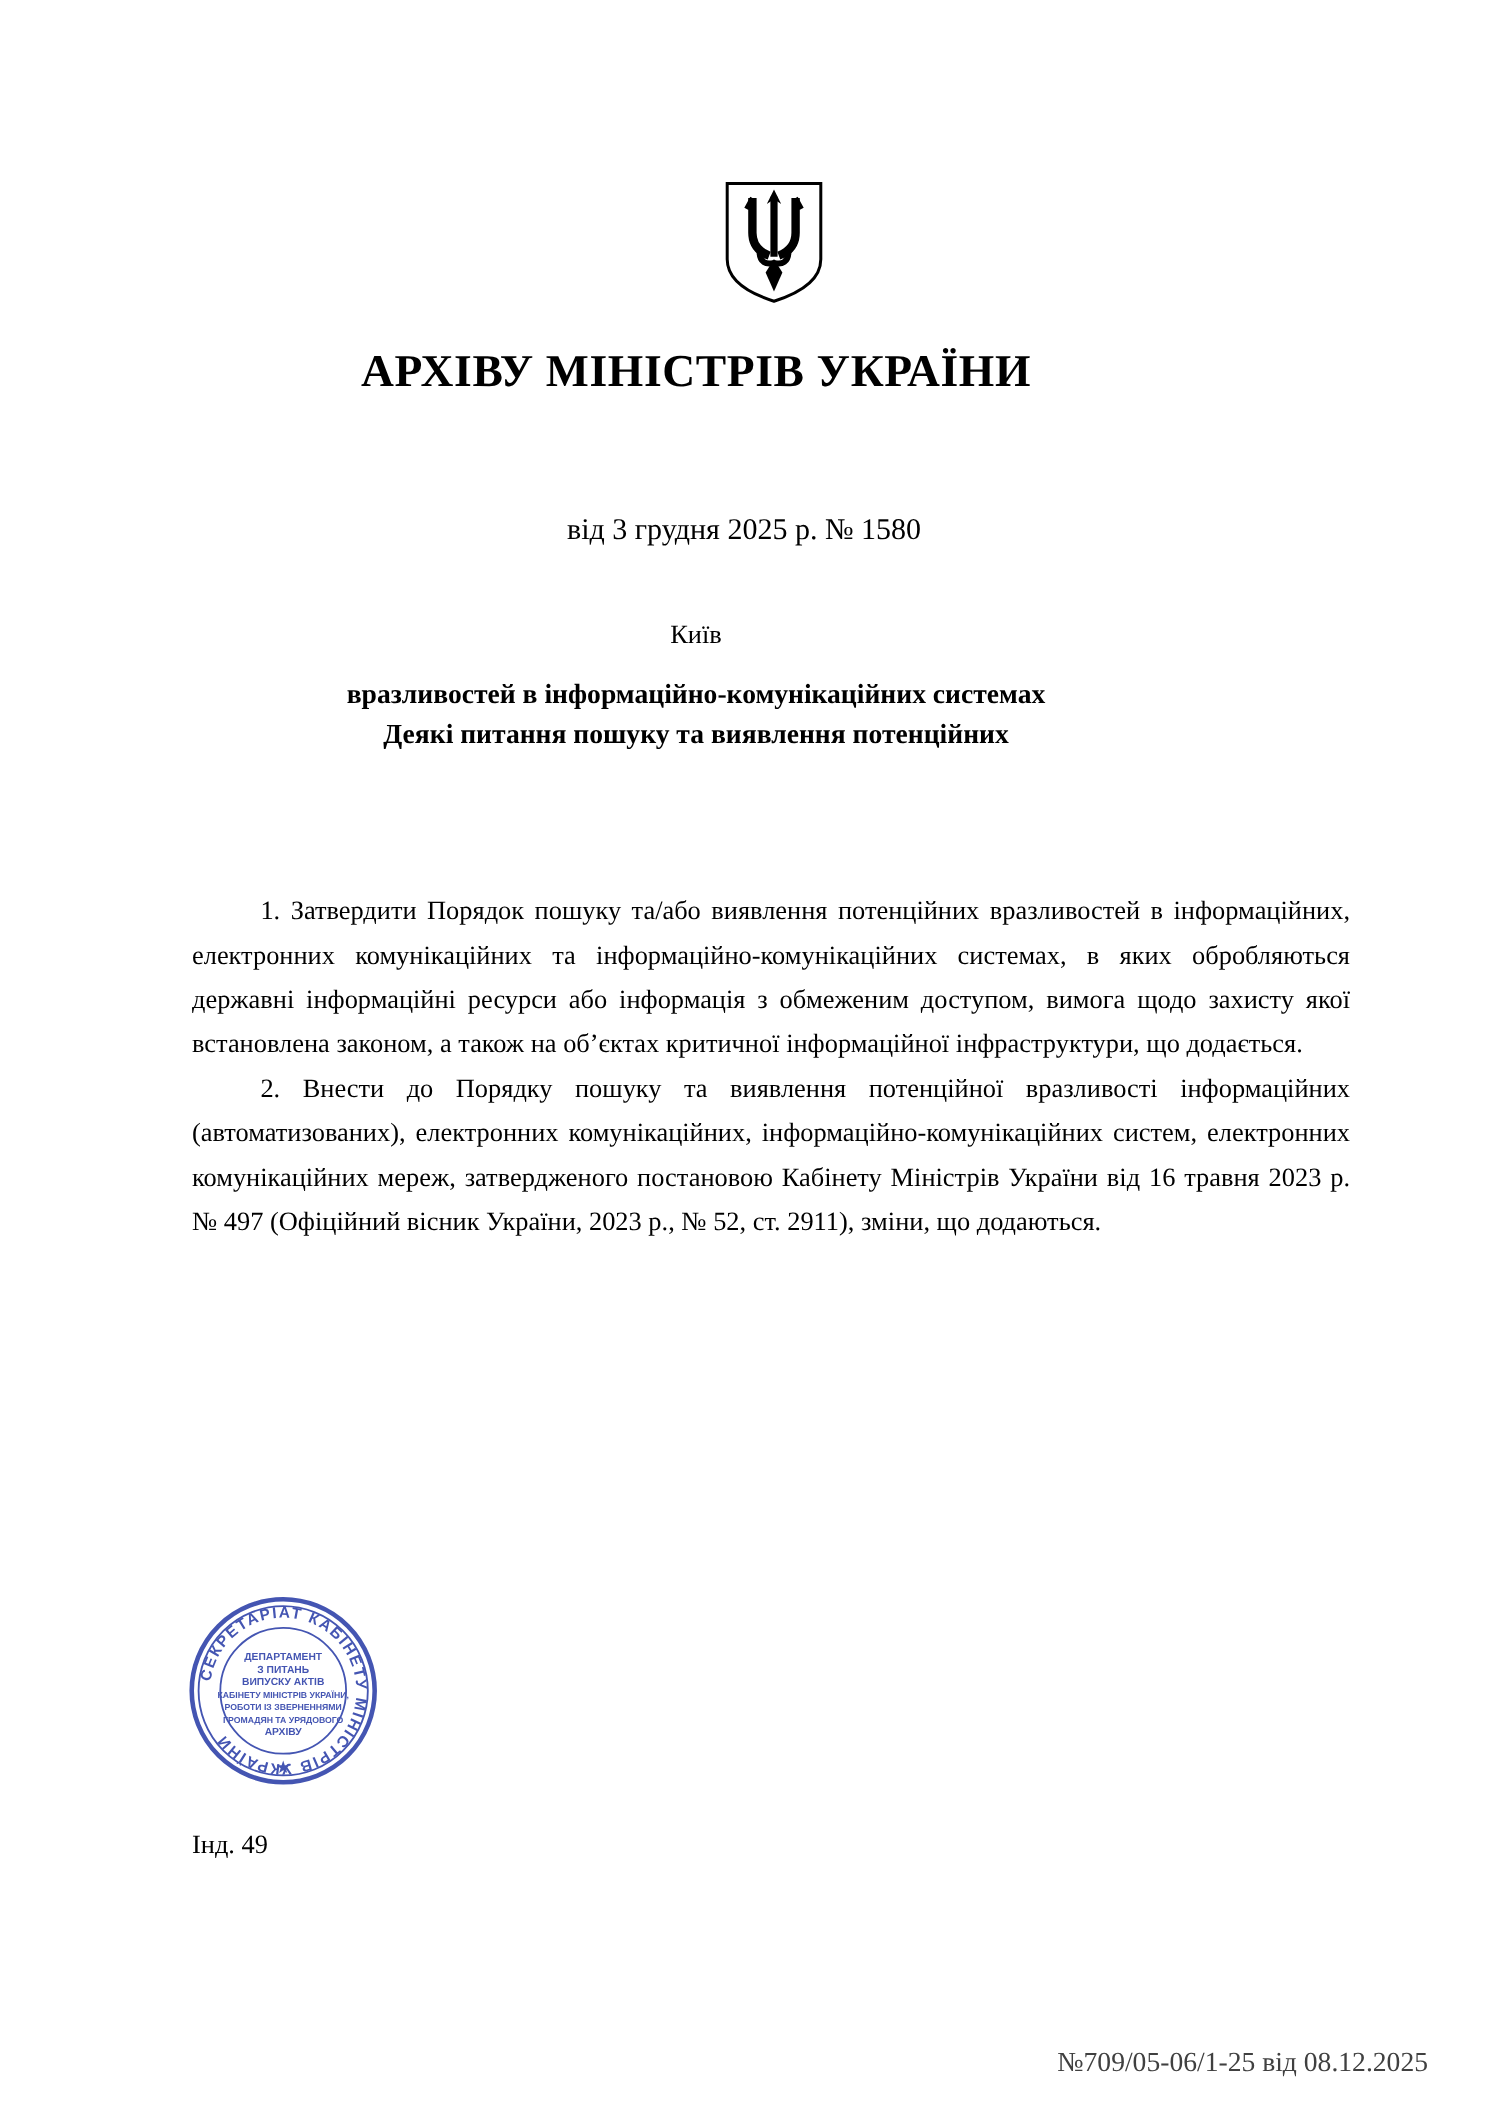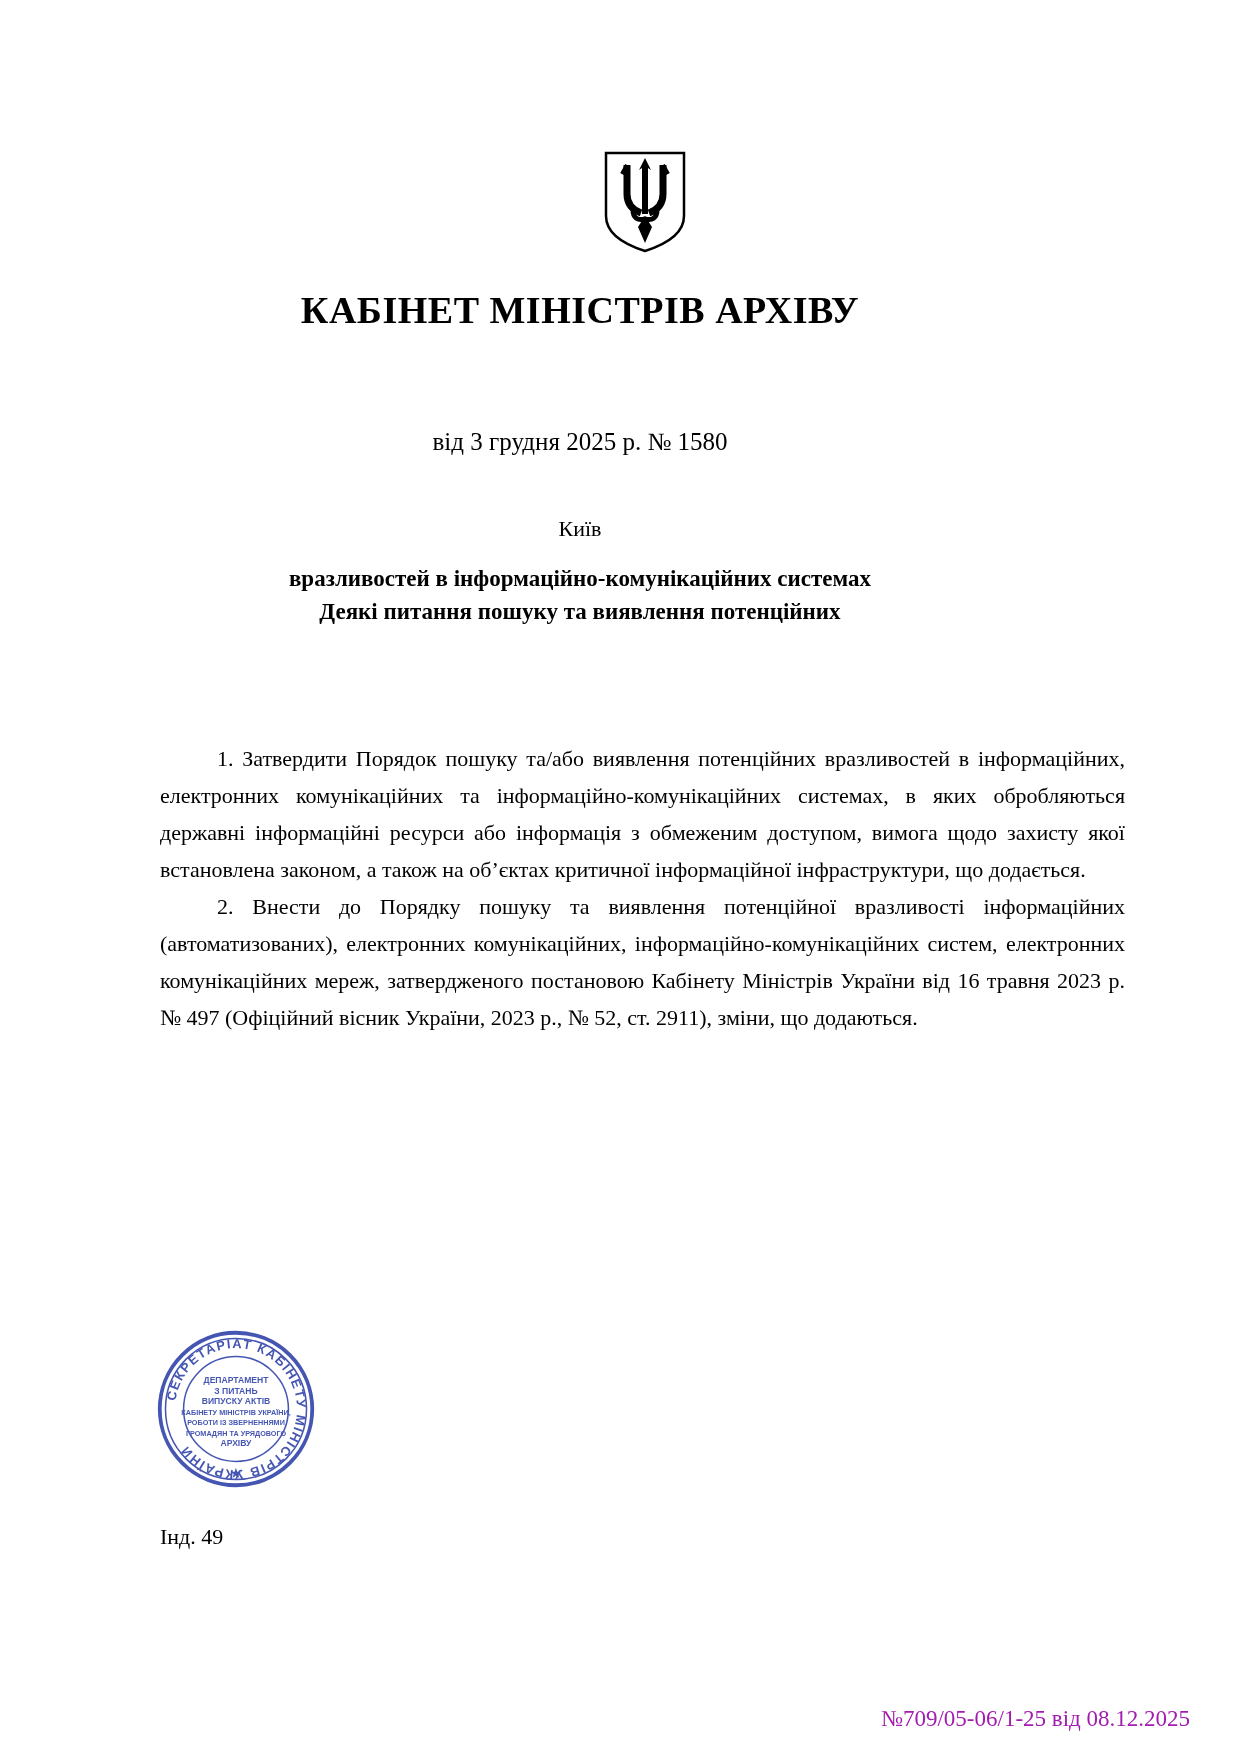--- a/index.html
+++ b/index.html
@@ -9,21 +9,21 @@
     background:#ffffff;
     margin:0 auto;
     font-family:"Liberation Serif", serif;
     color:#000;
     overflow:hidden;
   }
   .centered-block{position:absolute;left:0;width:1160px;text-align:center;}
   .emblem{position:absolute;left:602px;top:150px;width:86px;height:104px;}
   .org-title{top:288px;font-size:38px;font-weight:bold;letter-spacing:0.5px;}
   .doc-type{top:364px;font-size:26px;font-weight:bold;letter-spacing:2px;}
-  .doc-date{top:428px;font-size:25px;}
+  .doc-date{top:428px;font-size:25px;padding-left:40px;}
   .doc-city{top:516px;font-size:22px;}
   .doc-title{position:absolute;left:160px;top:562px;width:840px;text-align:center;
     font-size:23px;font-weight:bold;line-height:33px;}
   .body-text{position:absolute;left:160px;top:740px;width:965px;
     font-size:22px;line-height:37px;text-align:justify;}
   .body-text p{margin:0;text-indent:57px;}
   .bold{font-weight:bold;}
   .sig-row{position:absolute;left:248px;top:1386px;width:745px;
     display:flex;justify-content:space-between;align-items:baseline;
     font-size:23px;font-weight:bold;}
@@ -44,21 +44,21 @@
 
     <path d="M43 8 L37 20 L43 16 L49 20 Z" fill="#000"></path>
     <path d="M43 14 V64" stroke="#000" stroke-width="6" fill="none"></path>
     <path d="M25 15 V44 C25 54 31 60 39 63" stroke="#000" stroke-width="7" fill="none"></path>
     <path d="M61 15 V44 C61 54 55 60 47 63" stroke="#000" stroke-width="7" fill="none"></path>
     <path d="M25 15 L20 24 M61 15 L66 24" stroke="#000" stroke-width="4" fill="none"></path>
     <path d="M31 60 C31 68 36 71 43 69 C50 71 55 68 55 60" stroke="#000" stroke-width="5" fill="none"></path>
     <path d="M43 66 L36 77 L43 93 L50 77 Z" fill="#000"></path>
   </svg>
 
-  <div class="centered-block org-title">КАБІНЕТ МІНІСТРІВ АРХІВУ</div>
+  <div class="centered-block org-title">АРХІВУ МІНІСТРІВ УКРАЇНИ</div>
   <div class="centered-block doc-date">від 3 грудня 2025 р. № 1580</div>
   <div class="centered-block doc-city">Київ</div>
 
   <div class="doc-title">
     <div>вразливостей в інформаційно-комунікаційних системах</div>
     <div>Деякі питання пошуку та виявлення потенційних</div>
   </div>
 
   <div class="body-text">
     <p>1. Затвердити Порядок пошуку та/або виявлення потенційних вразливостей в інформаційних, електронних комунікаційних та інформаційно-комунікаційних системах, в яких обробляються державні інформаційні ресурси або інформація з обмеженим доступом, вимога щодо захисту якої встановлена законом, а також на об’єктах критичної інформаційної інфраструктури, що додається.</p>
@@ -82,15 +82,15 @@
       <text x="85" y="69" font-size="9">З ПИТАНЬ</text>
       <text x="85" y="80" font-size="9">ВИПУСКУ АКТІВ</text>
       <text x="85" y="91" font-size="7.6">КАБІНЕТУ МІНІСТРІВ УКРАЇНИ,</text>
       <text x="85" y="102" font-size="7.6">РОБОТИ ІЗ ЗВЕРНЕННЯМИ</text>
       <text x="85" y="113" font-size="7.6">ГРОМАДЯН ТА УРЯДОВОГО</text>
       <text x="85" y="124" font-size="9">АРХІВУ</text>
     </g>
   </svg>
 
   <div class="index-note">Інд. 49</div>
-  <div class="reg-note" style="color: #a21caf;">№709/05-06/1-25 від 08.12.2025</div>
+  <div class="reg-note" style="color: #404040;">№709/05-06/1-25 від 08.12.2025</div>
 
 </div>
 
 </body></html>

